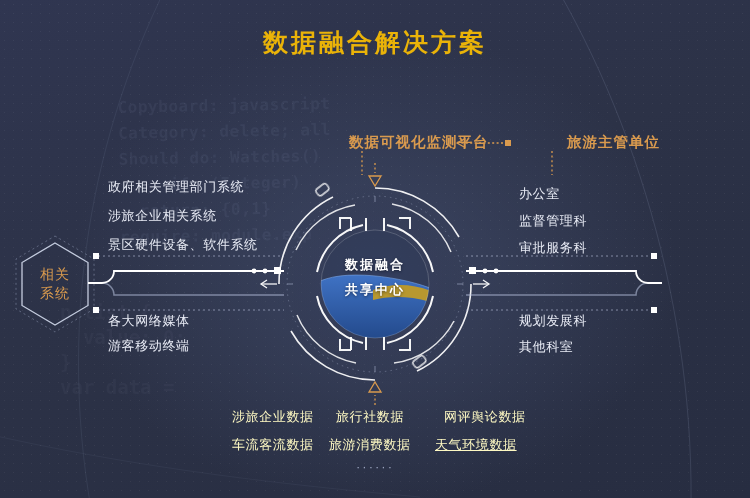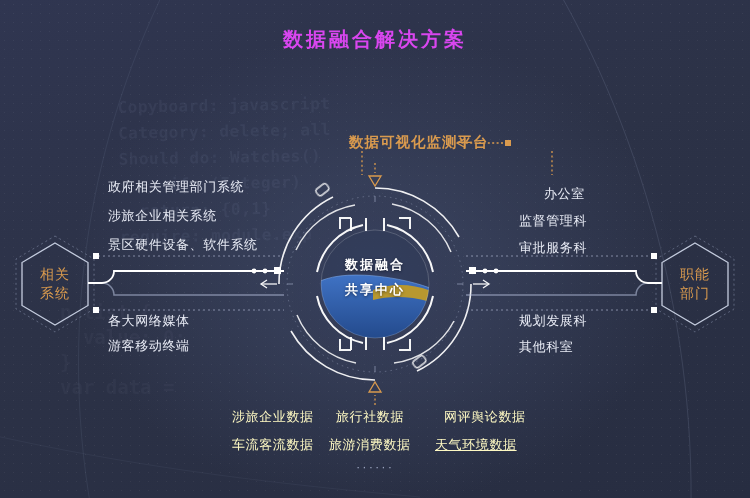--- a/index.html
+++ b/index.html
@@ -37,21 +37,21 @@
     color:rgba(150,160,195,.06);
     font-family:"DejaVu Sans Mono","Liberation Mono",monospace;
     font-size:19px;line-height:25px;white-space:pre;font-weight:bold;
     pointer-events:none;user-select:none;
   }
   .bg-arcs{position:absolute;inset:0;}
 
   
   .title{
     position:absolute;left:0;right:0;top:26px;text-align:center;
-    color:#d946ef;font-size:20px;font-weight:bold;letter-spacing:3px;
+    color:#eab308;font-size:25px;font-weight:bold;letter-spacing:3px;
   }
   .subtitle{
     position:absolute;left:0;right:0;top:71px;text-align:center;
     color:#e4e8f4;font-size:15px;letter-spacing:1.4px;
   }
 
   
   .gold-label{
     position:absolute;color:#d99a4e;font-size:14.5px;font-weight:bold;
     letter-spacing:1px;white-space:nowrap;margin-left:46px;
@@ -114,20 +114,21 @@
 
   <svg class="bg-arcs" width="750" height="498" viewBox="0 0 750 498">
     <path d="M 540 -40 C 640 120 700 330 690 540" fill="none" stroke="rgba(160,172,205,.16)" stroke-width="1"></path>
     <path d="M 175 -30 C 90 130 55 330 95 530" fill="none" stroke="rgba(160,172,205,.10)" stroke-width="1"></path>
     <path d="M -30 430 C 140 470 300 486 420 497" fill="none" stroke="rgba(160,172,205,.07)" stroke-width="1"></path>
   </svg>
 
   <div class="title">数据融合解决方案</div>
 
   <div class="gold-label" id="lbl-platform">数据可视化监测平台</div>
+  <div class="gold-label" id="lbl-authority">旅游主管单位</div>
   <svg class="gold-arrow" width="68" height="16" viewBox="0 0 68 16">
     <line x1="10" y1="8" x2="58" y2="8" stroke="#d99a4e" stroke-width="1.4" stroke-dasharray="2 2.4"></line>
     <path d="M 10 8 L 18 3.5 L 18 12.5 Z" fill="none" stroke="#d99a4e" stroke-width="1.3"></path>
     <rect x="58" y="5" width="6" height="6" fill="#d99a4e"></rect>
   </svg>
 
   <svg style="position:absolute;left:355px;top:151px;" width="14" height="26" viewBox="0 0 14 26">
     <line x1="7" y1="0" x2="7" y2="24" stroke="#d99a4e" stroke-width="1.3" stroke-dasharray="2 2.6"></line>
   </svg>
   <svg style="position:absolute;left:545px;top:151px;" width="14" height="26" viewBox="0 0 14 26">
@@ -231,30 +232,20 @@
     <svg width="86" height="100" viewBox="0 0 86 100">
       <polygon points="43,2 82,25 82,75 43,98 4,75 4,25" fill="none" stroke="rgba(190,200,228,.35)" stroke-width="1" stroke-dasharray="2 3"></polygon>
       <polygon points="43,9 76,28.5 76,71.5 43,91 10,71.5 10,28.5" fill="none" stroke="rgba(222,230,248,.85)" stroke-width="1.3"></polygon>
     </svg>
     <div class="hex-text">
       <span>相关</span>
       <span>系统</span>
     </div>
   </div>
 
-  <div class="hex-wrap" id="hex-right">
-    <svg width="86" height="100" viewBox="0 0 86 100">
-      <polygon points="43,2 82,25 82,75 43,98 4,75 4,25" fill="none" stroke="rgba(190,200,228,.35)" stroke-width="1" stroke-dasharray="2 3"></polygon>
-      <polygon points="43,9 76,28.5 76,71.5 43,91 10,71.5 10,28.5" fill="none" stroke="rgba(222,230,248,.85)" stroke-width="1.3"></polygon>
-    </svg>
-    <div class="hex-text">
-      <span>职能</span>
-      <span>部门</span>
-    </div>
-  </div>
 
   <svg style="position:absolute;left:88px;top:250px;" width="200" height="66" viewBox="0 0 200 66">
 
     <line x1="10" y1="6" x2="196" y2="6" stroke="rgba(200,210,235,.55)" stroke-width="1" stroke-dasharray="2 3"></line>
     <rect x="5" y="3" width="6" height="6" fill="#ffffff"></rect>
 
     <line x1="10" y1="60" x2="196" y2="60" stroke="rgba(200,210,235,.55)" stroke-width="1" stroke-dasharray="2 3"></line>
     <rect x="5" y="57" width="6" height="6" fill="#ffffff"></rect>
 
     <path d="M 0 33 L 14 33 A 12 12 0 0 1 26 45 L 26 45 L 196 45" fill="none" stroke="rgba(190,200,228,.55)" stroke-width="1.6"></path>
@@ -278,21 +269,21 @@
     <rect x="7" y="17" width="7" height="7" fill="#ffffff"></rect>
   </svg>
 
   <div class="list-line" style="left:108px;top:207px;">涉旅企业相关系统</div>
   <div class="list-line" style="left:108px;top:178px;">政府相关管理部门系统</div>
   <div class="list-line" style="left:108px;top:236px;">景区硬件设备、软件系统</div>
 
   <div class="list-line" style="left:108px;top:312px;">各大网络媒体</div>
   <div class="list-line" style="left:108px;top:337px;">游客移动终端</div>
 
-  <div class="list-line" style="left:519px;top:185px;margin-left:25px;">办公室</div>
+  <div class="list-line" style="left:519px;top:185px;">办公室</div>
   <div class="list-line" style="left:519px;top:212px;">监督管理科</div>
   <div class="list-line" style="left:519px;top:239px;">审批服务科</div>
 
   <div class="list-line" style="left:519px;top:312px;">规划发展科</div>
   <div class="list-line" style="left:519px;top:338px;">其他科室</div>
 
   <div class="data-line" style="left:232px;top:408px;">涉旅企业数据</div>
   <div class="data-line" style="left:232px;top:436px;">车流客流数据</div>
   <div class="data-line" style="left:336px;top:408px;">旅行社数据</div>
   <div class="data-line" style="left:329px;top:436px;">旅游消费数据</div>

